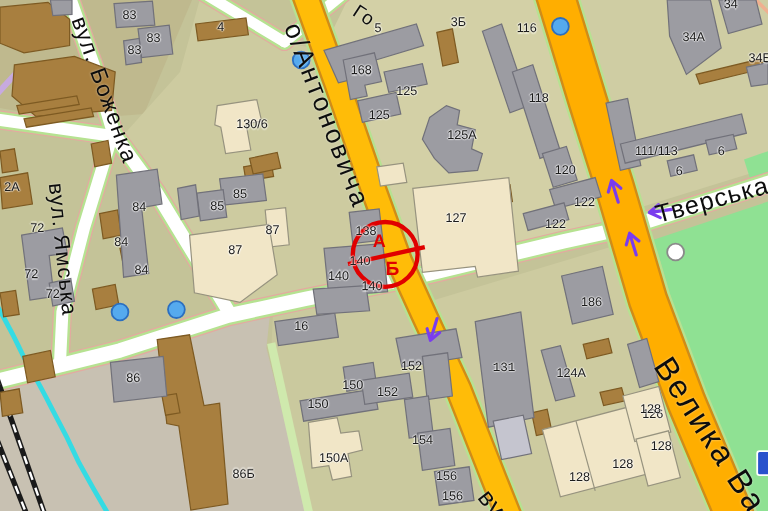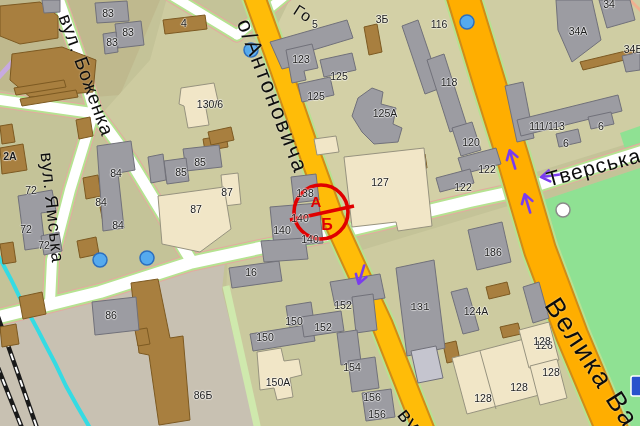--- a/index.html
+++ b/index.html
@@ -238,38 +238,38 @@
       <div class="bnum" style="left: 108px; top: 13px;">83</div>
       <div class="bnum" style="left: 184px; top: 23px;">4</div>
       <div class="bnum" style="left: 128px; top: 32px;">83</div>
       <div class="bnum" style="left: 112px; top: 42px;">83</div>
       <div class="bnum" style="left: 315px; top: 24px;">5</div>
       <div class="bnum" style="left: 372px; top: 19px; padding-left: 20px;">3Б</div>
       <div class="bnum" style="left: 419px; top: 24px; margin-left: 20px;">116</div>
       <div class="bnum" style="left: 609px; top: 4px;">34</div>
       <div class="bnum" style="left: 578px; top: 31px;">34А</div>
       <div class="bnum" style="left: 633px; top: 49px;">34Б</div>
-      <div class="bnum" style="left: 301px; top: 59px;">123</div>
+      <div class="bnum" style="left: 301px; top: 59px;">168</div>
       <div class="bnum" style="left: 339px; top: 76px;">125</div>
       <div class="bnum" style="left: 316px; top: 96px;">125</div>
       <div class="bnum" style="left: 385px; top: 113px;">125А</div>
       <div class="bnum" style="left: 210px; top: 104px;">130/6</div>
       <div class="bnum" style="left: 449px; top: 82px;">118</div>
       <div class="bnum" style="left: 547px; top: 126px;">111/113</div>
       <div class="bnum" style="left: 601px; top: 126px;">6</div>
       <div class="bnum" style="left: 566px; top: 143px;">6</div>
       <div class="bnum" style="left: 471px; top: 142px;">120</div>
       <div class="bnum" style="left: 487px; top: 169px;">122</div>
       <div class="bnum" style="left: 463px; top: 187px;">122</div>
       <div class="bnum" style="left: 493px; top: 252px;">186</div>
       <div class="bnum" style="left: 200px; top: 162px;">85</div>
       <div class="bnum" style="left: 181px; top: 172px;">85</div>
       <div class="bnum" style="left: 227px; top: 192px;">87</div>
       <div class="bnum" style="left: 196px; top: 209px;">87</div>
-      <div class="bnum" style="left: 10px; top: 156px; font-weight: bold;">2А</div>
+      <div class="bnum" style="left: 10px; top: 156px;">2А</div>
       <div class="bnum" style="left: 31px; top: 190px;">72</div>
       <div class="bnum" style="left: 26px; top: 229px;">72</div>
       <div class="bnum" style="left: 44px; top: 245px;">72</div>
       <div class="bnum" style="left: 116px; top: 173px;">84</div>
       <div class="bnum" style="left: 101px; top: 202px;">84</div>
       <div class="bnum" style="left: 118px; top: 225px;">84</div>
       <div class="bnum" style="left: 380px; top: 182px;">127</div>
       <div class="bnum" style="left: 305px; top: 193px;">138</div>
       <div class="bnum" style="left: 300px; top: 218px;">140</div>
       <div class="bnum" style="left: 282px; top: 230px;">140</div>

